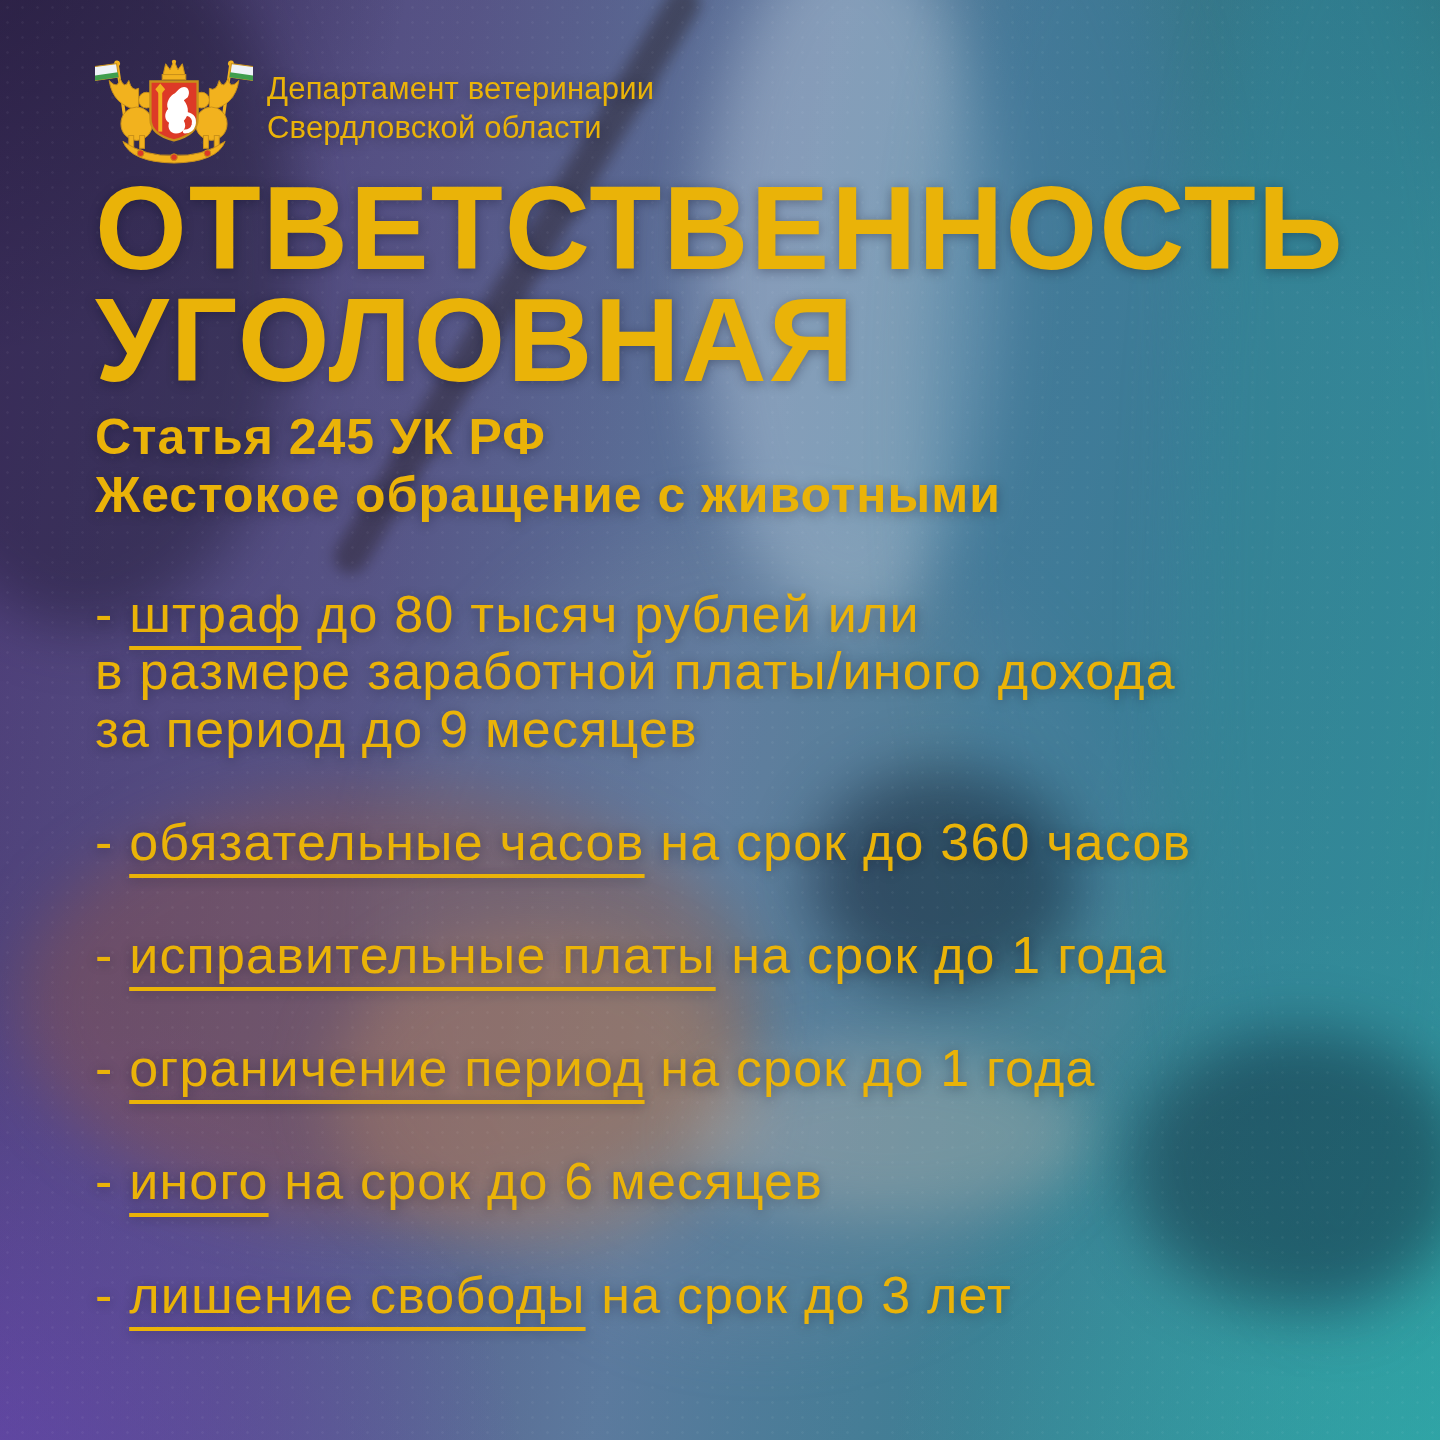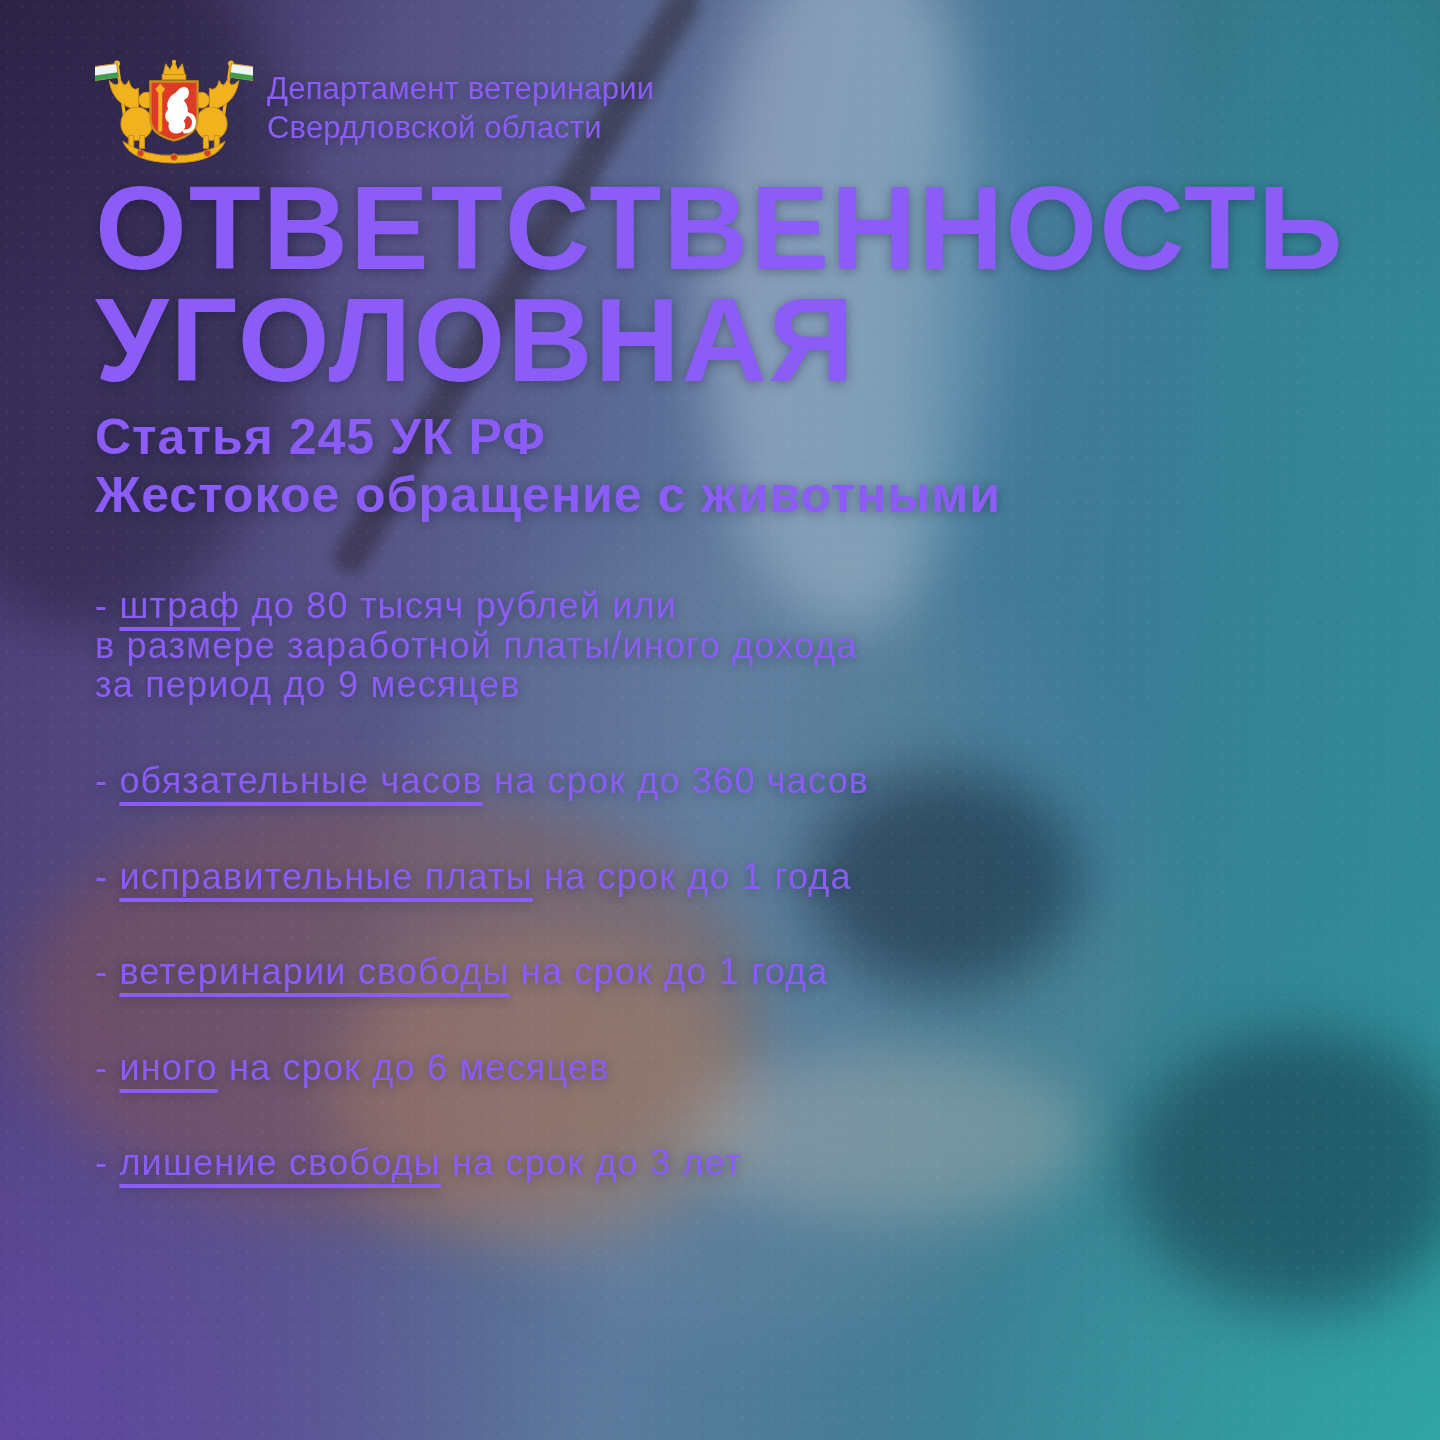--- a/index.html
+++ b/index.html
@@ -3,21 +3,21 @@
 <meta charset="utf-8">
 <title>Уголовная ответственность — Статья 245 УК РФ</title>
 <style>
   html, body { margin: 0; padding: 0; background: #1c1b2b; }
   .poster {
     position: relative;
     width: 1440px;
     height: 1440px;
     overflow: hidden;
     font-family: "Liberation Sans", sans-serif;
-    color: #8b5cf6;
+    color: #eab308;
   }
 
   
   .bg {
     position: absolute; inset: 0;
     background:
       radial-gradient(950px 900px at -4% 106%, rgba(104, 70, 178, 0.92), rgba(104,70,178,0) 62%),
       radial-gradient(820px 760px at -4% -6%, rgba(33, 26, 48, 0.92), rgba(33,26,48,0) 58%),
       radial-gradient(1050px 1150px at 106% 110%, rgba(47, 178, 176, 0.85), rgba(47,178,176,0) 62%),
       radial-gradient(900px 700px at 104% -6%, rgba(41, 104, 116, 0.85), rgba(41,104,116,0) 60%),
@@ -58,21 +58,21 @@
     text-shadow: 0 2px 12px rgba(10, 12, 34, 0.35);
   }
 
   .brand { display: flex; align-items: center; gap: 14px; height: 116px; }
   .brand svg { flex: 0 0 auto; display: block; }
   .org-name { font-size: 31px; line-height: 39px; font-weight: 400; letter-spacing: 0.2px; }
 
   .title { margin-top: 6px; font-weight: 800; font-size: 118px; line-height: 0.95; letter-spacing: 2px; }
   .subtitle { margin-top: 12px; font-weight: 700; font-size: 50px; line-height: 1.16; letter-spacing: 1px; }
 
-  .penalties { margin-top: 62px; font-size: 36px; line-height: 1.1; font-weight: 300; letter-spacing: 1.2px; }
+  .penalties { margin-top: 62px; font-size: 52px; line-height: 1.1; font-weight: 300; letter-spacing: 1.2px; }
   .penalty { margin-bottom: 56px; }
   .penalty .term {
     text-decoration: underline;
     text-decoration-thickness: 3.5px;
     text-underline-offset: 0.26em;
   }
 </style>
 </head>
 <body>
 
@@ -179,21 +179,21 @@
 
       <div class="penalty">
         <span>- </span><span class="term">обязательные часов</span><span> на срок до 360 часов</span>
       </div>
 
       <div class="penalty">
         <span>- </span><span class="term">исправительные платы</span><span> на срок до 1 года</span>
       </div>
 
       <div class="penalty">
-        <span>- </span><span class="term">ветеринарии свободы</span><span> на срок до 1 года</span>
+        <span>- </span><span class="term">ограничение период</span><span> на срок до 1 года</span>
       </div>
 
       <div class="penalty">
         <span>- </span><span class="term">иного</span><span> на срок до 6 месяцев</span>
       </div>
 
       <div class="penalty">
         <span>- </span><span class="term">лишение свободы</span><span> на срок до 3 лет</span>
       </div>
 

